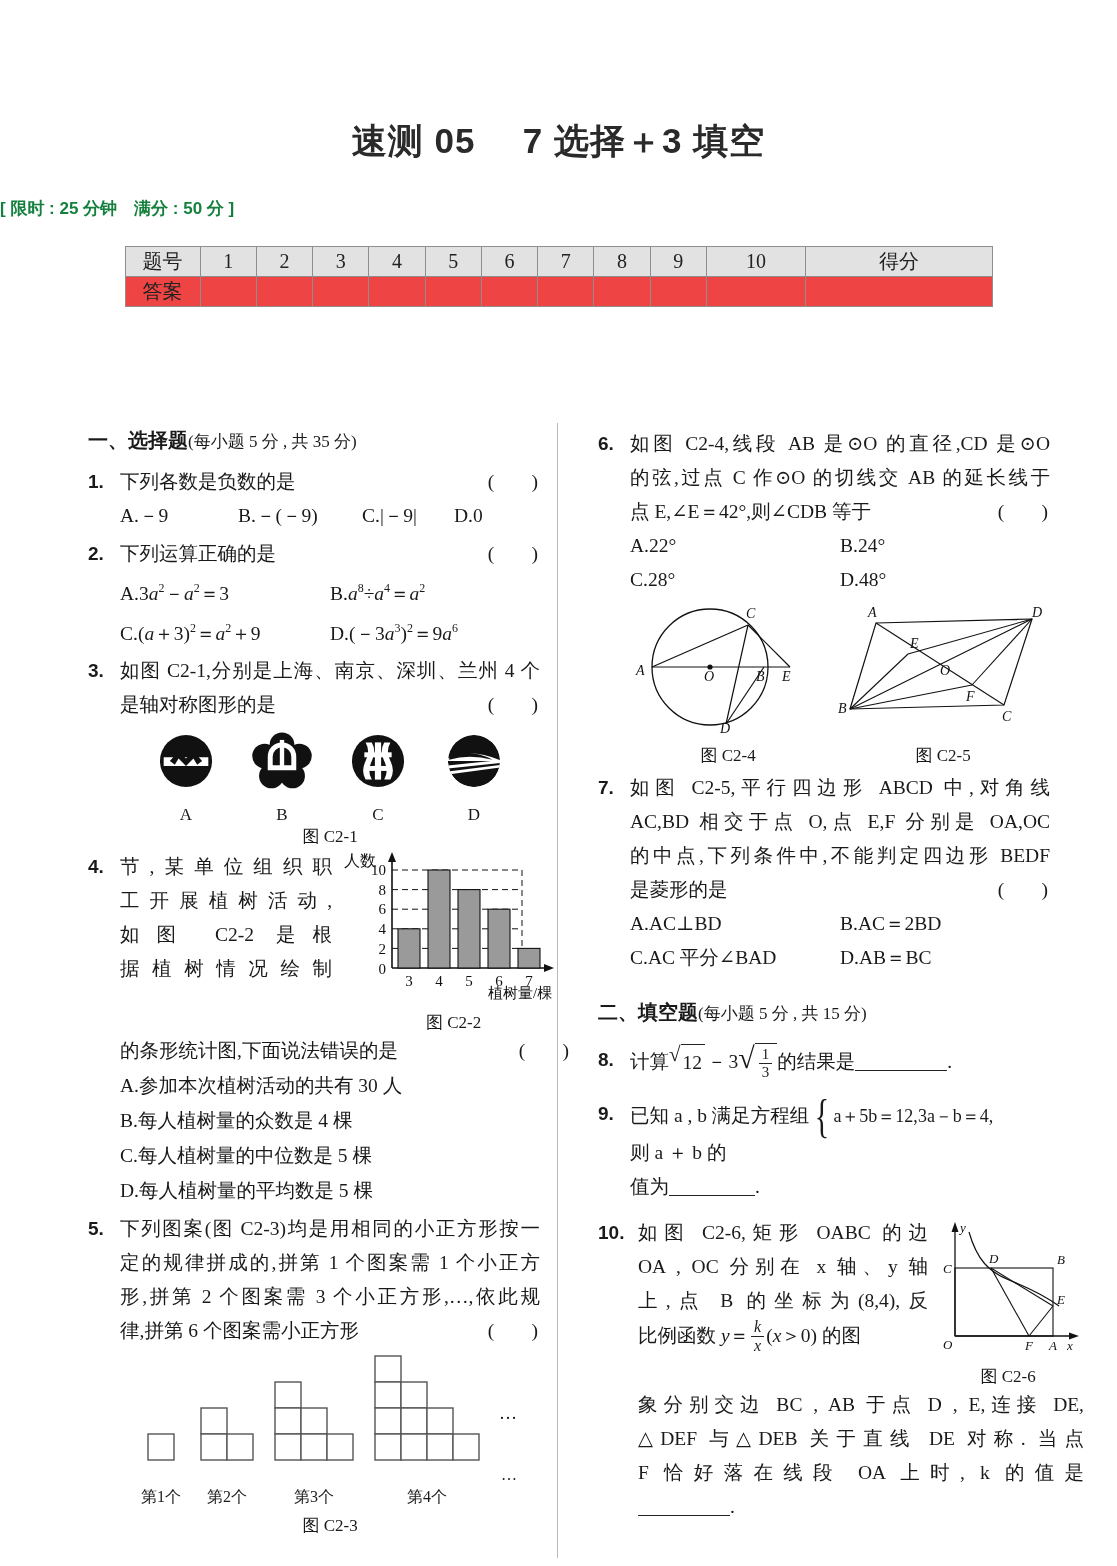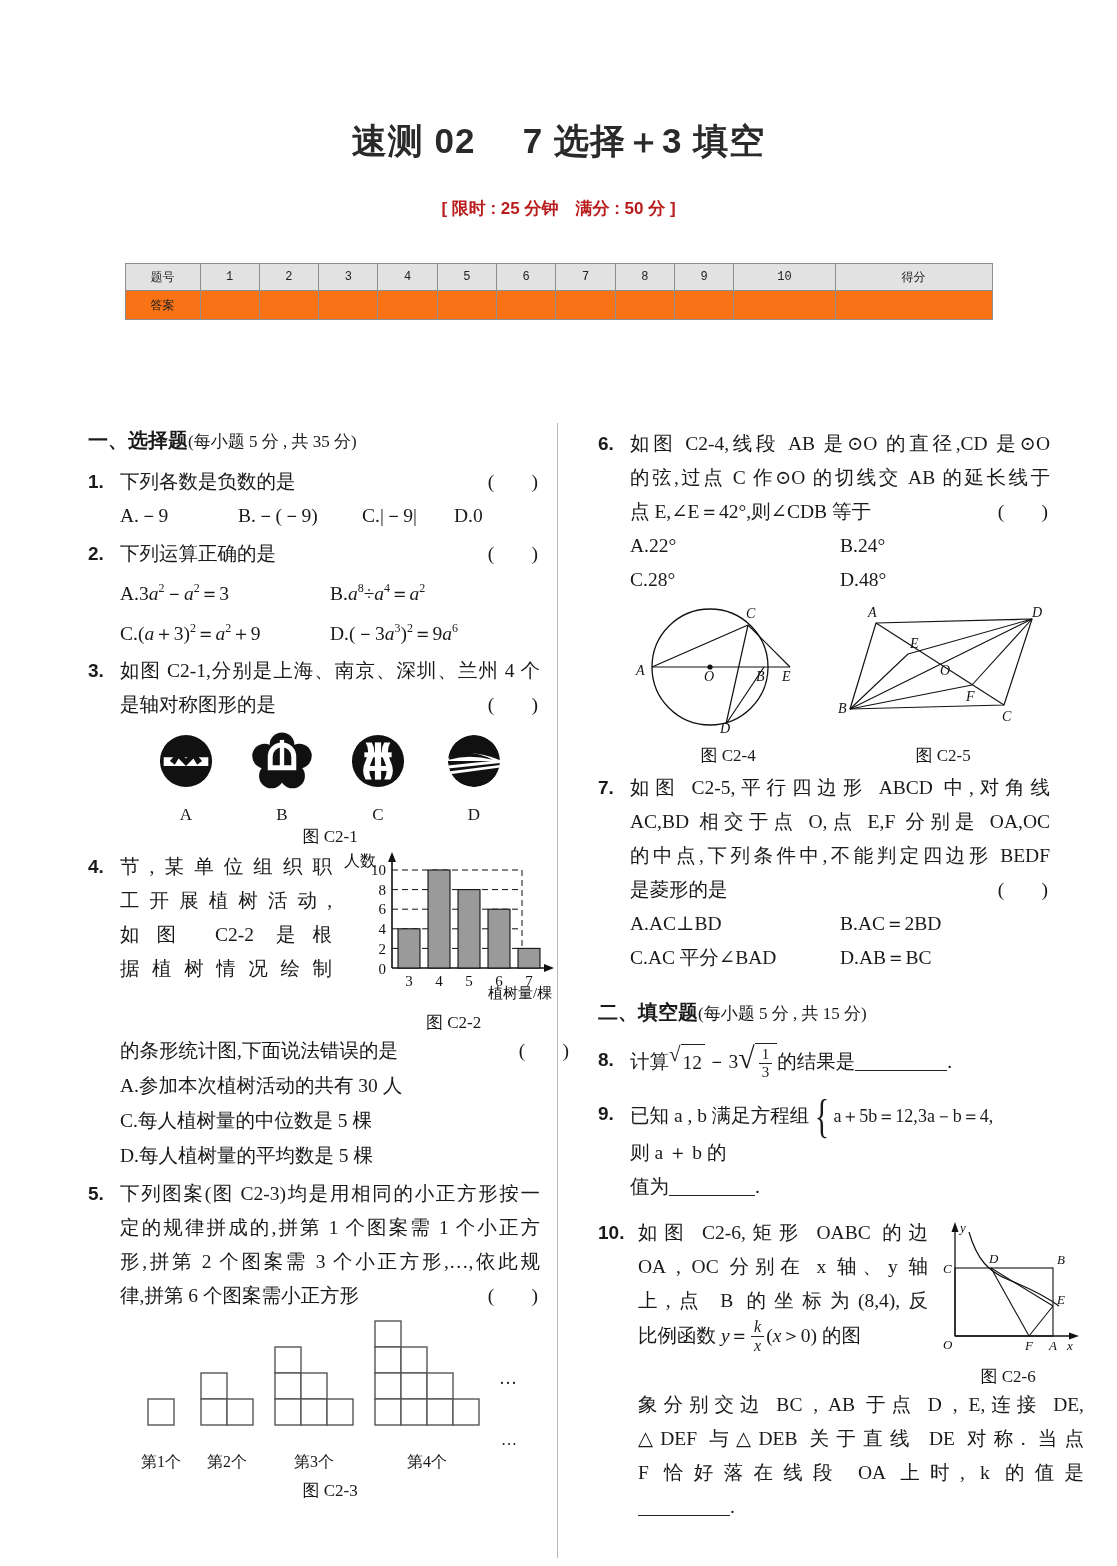--- a/index.html
+++ b/index.html
@@ -19,45 +19,44 @@
     margin-top:118px;
     font-family:"Liberation Sans","DejaVu Sans",sans-serif;
     font-weight:bold;
     font-size:35px;
     letter-spacing:1px;
     color:#2a2a2a;
   }
   .title-row .t-num{font-size:35px;}
   .title-row .t-gap{display:inline-block;width:26px;}
   .limit-row{
-    text-align:center;
     margin-top:32px;
     font-family:"Liberation Sans","DejaVu Sans",sans-serif;
     font-size:17px;
     font-weight:bold;
-    color:#b91c1c;
+    color:#15803d;
   }
 
   
   .ans-table{
-    margin:43px auto 0 auto;
+    margin:26px auto 0 auto;
     border-collapse:collapse;
     width:868px;
-    font-family:Liberation Mono, monospace;
-    font-size:12px;
+    font-family:Liberation Serif, serif;
+    font-size:20px;
   }
   .ans-table td{
     border:1px solid #8e8e8e;
     height:22px;
     text-align:center;
     color:#222;
   }
   .ans-table tr.head td{background:#e2e2e2;height:24px;}
   .ans-table td.lbl{width:72px;}
-  .ans-table tr.body td{background:#f97316;height:26px;}
+  .ans-table tr.body td{background:#ef4444;height:26px;}
 
   
   .cols{
     position:absolute;
     top:305px;left:0;
     width:1117px;
   }
   .col{
     position:absolute;
     top:0;
@@ -161,21 +160,21 @@
 
   .blank{display:inline-block;border-bottom:1px solid #222;width:92px;height:17px;}
   .blank.sm{width:86px;}
 </style>
 </head>
 <body>
 
 <div class="page">
 
   <div class="title-row">
-    <span class="t-num">速测 02</span>
+    <span class="t-num">速测 05</span>
     <span class="t-gap"></span>
     <span>7 选择＋3 填空</span>
   </div>
   <div class="limit-row">[ 限时 : 25 分钟　满分 : 50 分 ]</div>
 
   <table class="ans-table">
     <tbody>
         <tr class="head">
       <td class="lbl">题号</td>
       <td>1</td>
@@ -378,20 +377,21 @@
               </svg>
               <div class="fig-cap">图 C2-2</div>
             </div>
           </div>
           <div class="q-line">
             <span>的条形统计图,下面说法错误的是</span>
             <span class="paren">( 　 )</span>
           </div>
           <div class="opts-1col">
             <div>A.参加本次植树活动的共有 30 人</div>
+            <div>B.每人植树量的众数是 4 棵</div>
             <div>C.每人植树量的中位数是 5 棵</div>
             <div>D.每人植树量的平均数是 5 棵</div>
           </div>
         </div>
       </div>
 
       <div class="q">
         <div class="q-num">5.</div>
         <div class="q-body">
           <div class="just">下列图案(图 C2-3)均是用相同的小正方形按一</div>

